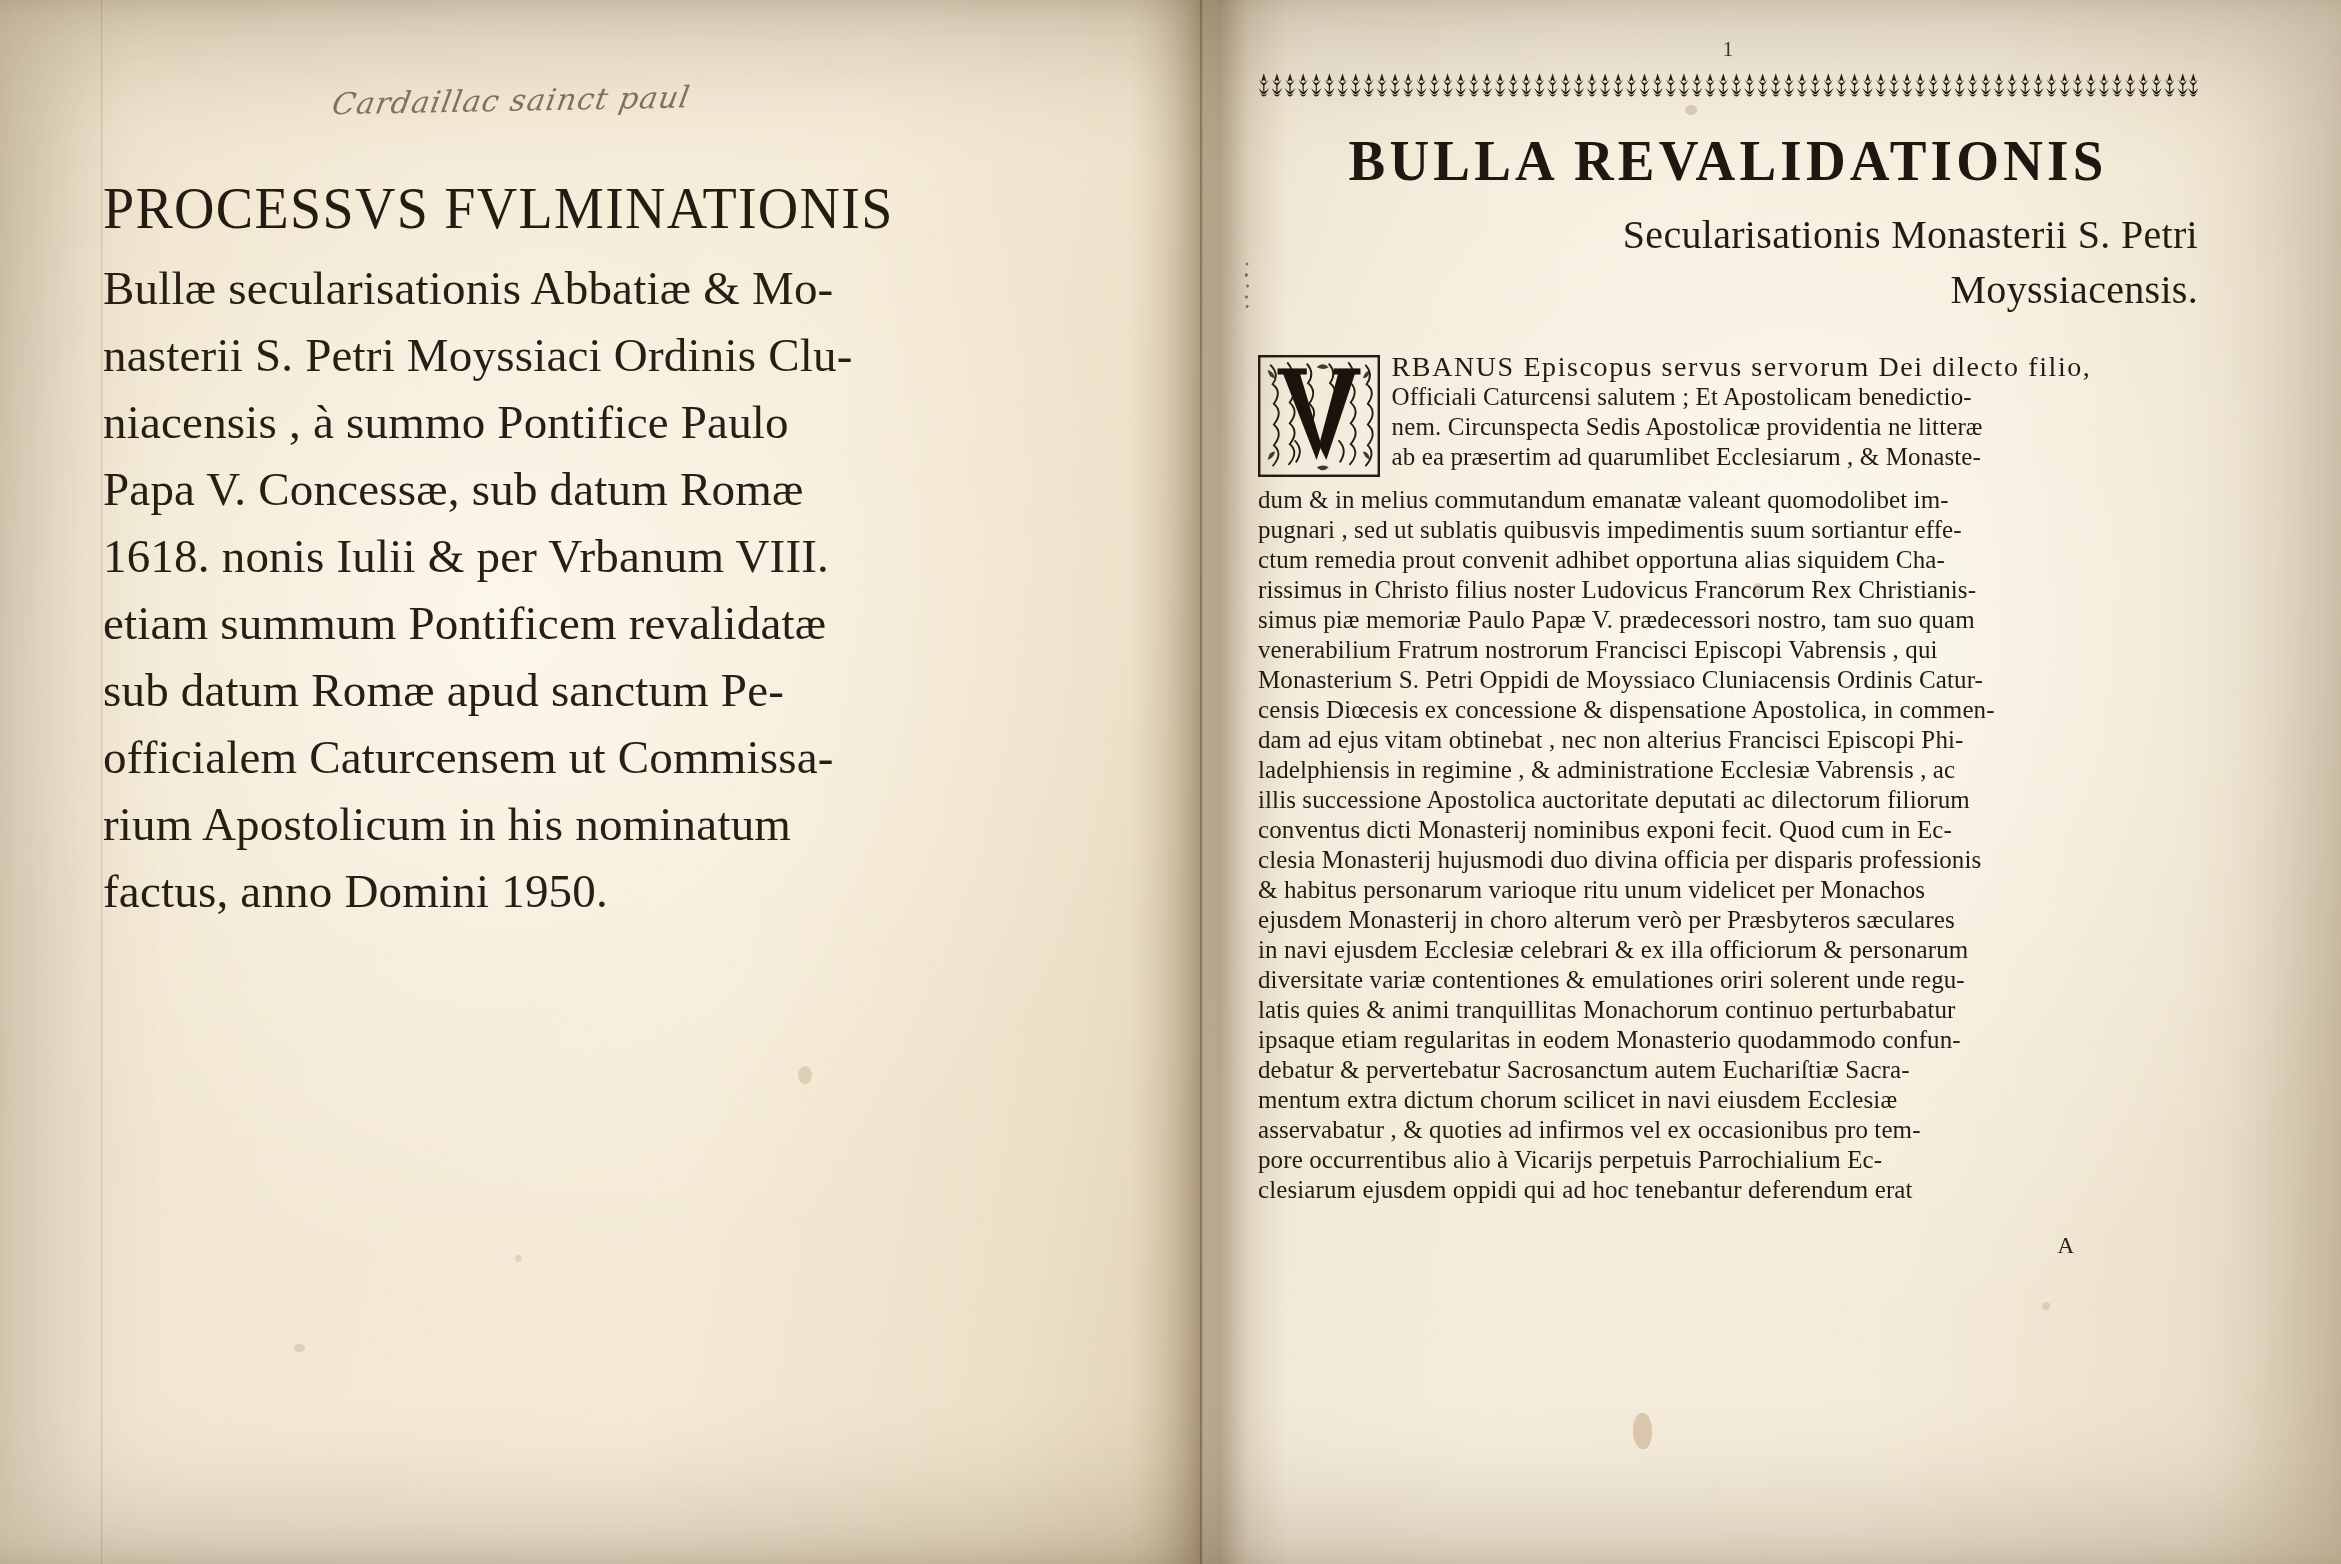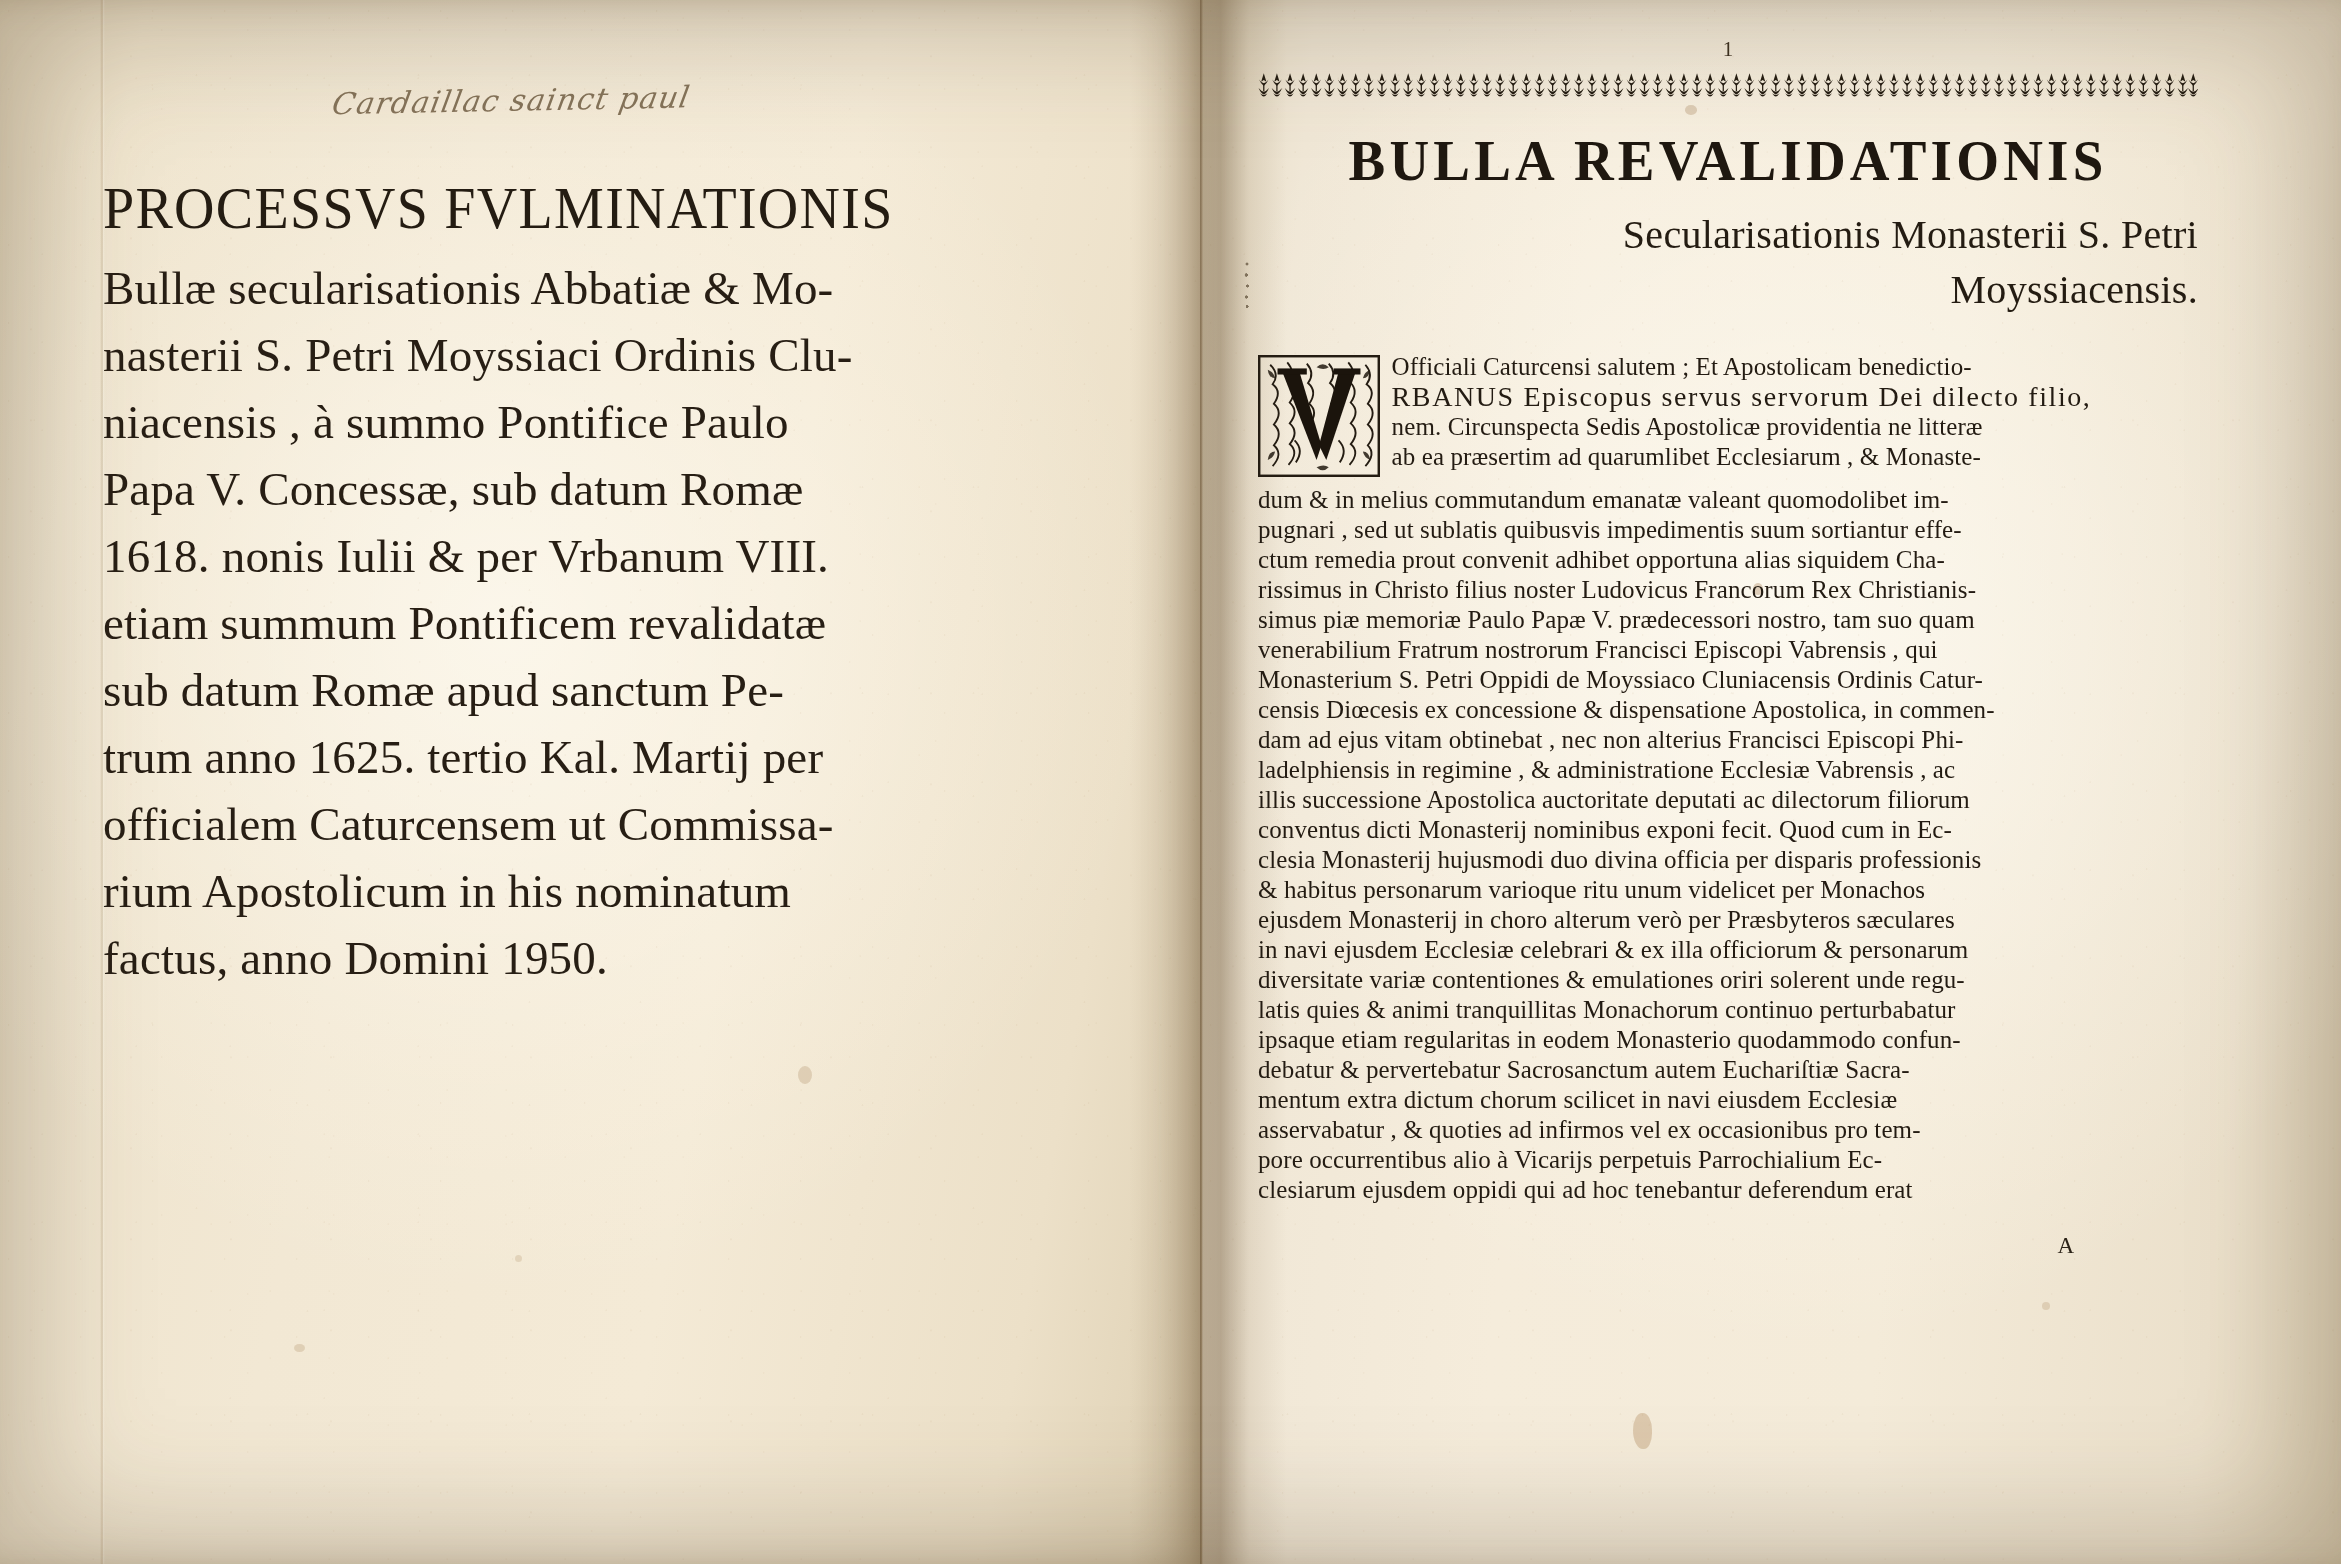--- a/index.html
+++ b/index.html
@@ -272,21 +272,20 @@
     <div id="left-title">PROCESSVS FVLMINATIONIS</div>
 
     <div id="left-body">
       <div class="left-line">Bullæ secularisationis Abbatiæ &amp; Mo-</div>
       <div class="left-line">nasterii S. Petri Moyssiaci Ordinis Clu-</div>
       <div class="left-line">niacensis , à summo Pontifice Paulo</div>
       <div class="left-line">Papa V. Concessæ, sub datum Romæ</div>
       <div class="left-line">1618. nonis Iulii &amp; per Vrbanum VIII.</div>
       <div class="left-line">etiam summum Pontificem revalidatæ</div>
       <div class="left-line">sub datum Romæ apud sanctum Pe-</div>
-      <div class="left-line">trum anno 1625. tertio Kal. Martij per</div>
       <div class="left-line">officialem Caturcensem ut Commissa-</div>
       <div class="left-line">rium Apostolicum in his nominatum</div>
       <div class="left-line">factus, anno Domini 1950.</div>
     </div>
   </div>
 
   <div id="right-col">
 
     <div id="folio">1</div>
 
@@ -407,22 +406,22 @@
         </g>
 
         <g fill="#1b140c">
           <path d="M20 14 L34 14 L52 74 L48 86 Z"></path>
           <path d="M66 14 L80 14 L56 86 L50 74 Z"></path>
           <rect x="16" y="11" width="24" height="5"></rect>
           <rect x="62" y="11" width="22" height="5"></rect>
         </g>
       </svg>
 
+      <div class="indent-line small-caps-lead">RBANUS Episcopus servus servorum Dei dilecto filio,</div>
       <div class="indent-line">Officiali Caturcensi salutem ; Et Apostolicam benedictio-</div>
-      <div class="indent-line small-caps-lead">RBANUS Episcopus servus servorum Dei dilecto filio,</div>
       <div class="indent-line">nem. Circunspecta Sedis Apostolicæ providentia ne litteræ</div>
       <div class="indent-line">ab ea præsertim ad quarumlibet Ecclesiarum , &amp; Monaste-</div>
     </div>
 
     <div id="right-body">
       <div class="body-line">dum &amp; in melius commutandum emanatæ valeant quomodolibet im-</div>
       <div class="body-line">pugnari , sed ut sublatis quibusvis impedimentis suum sortiantur effe-</div>
       <div class="body-line">ctum remedia prout convenit adhibet opportuna alias siquidem Cha-</div>
       <div class="body-line">rissimus in Christo filius noster Ludovicus Francorum Rex Christianis-</div>
       <div class="body-line">simus piæ memoriæ Paulo Papæ V. prædecessori nostro, tam suo quam</div>

